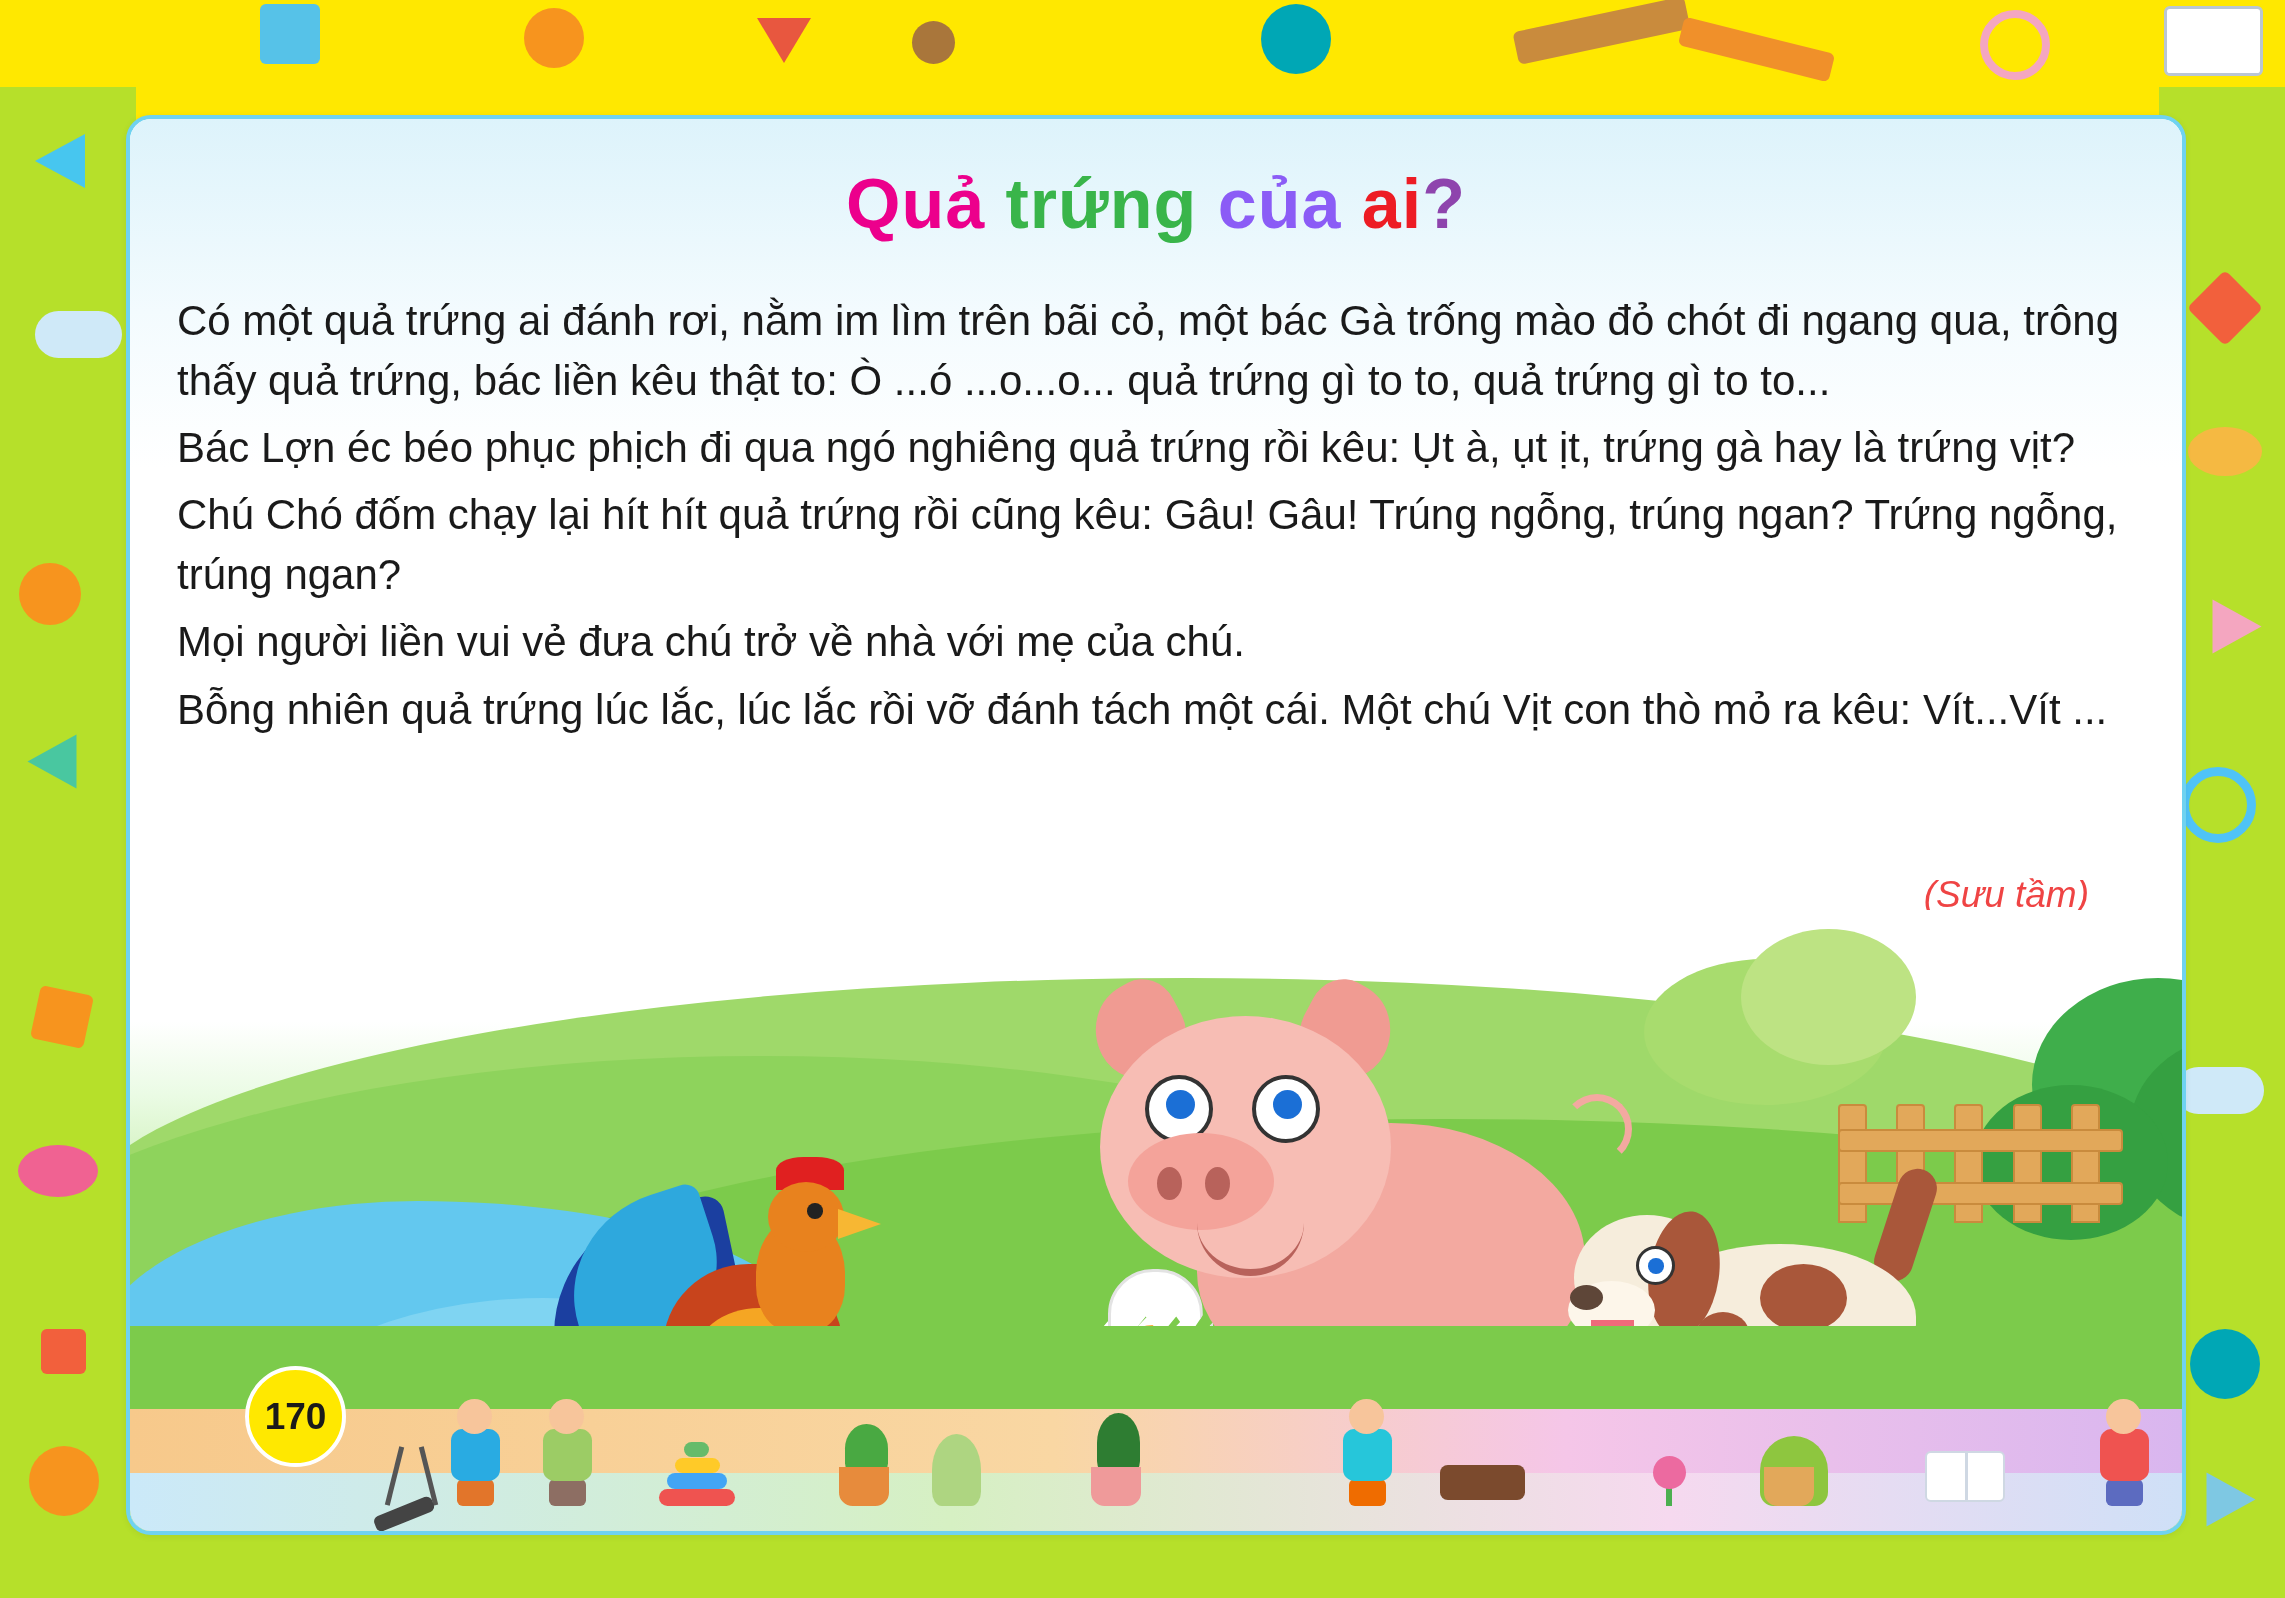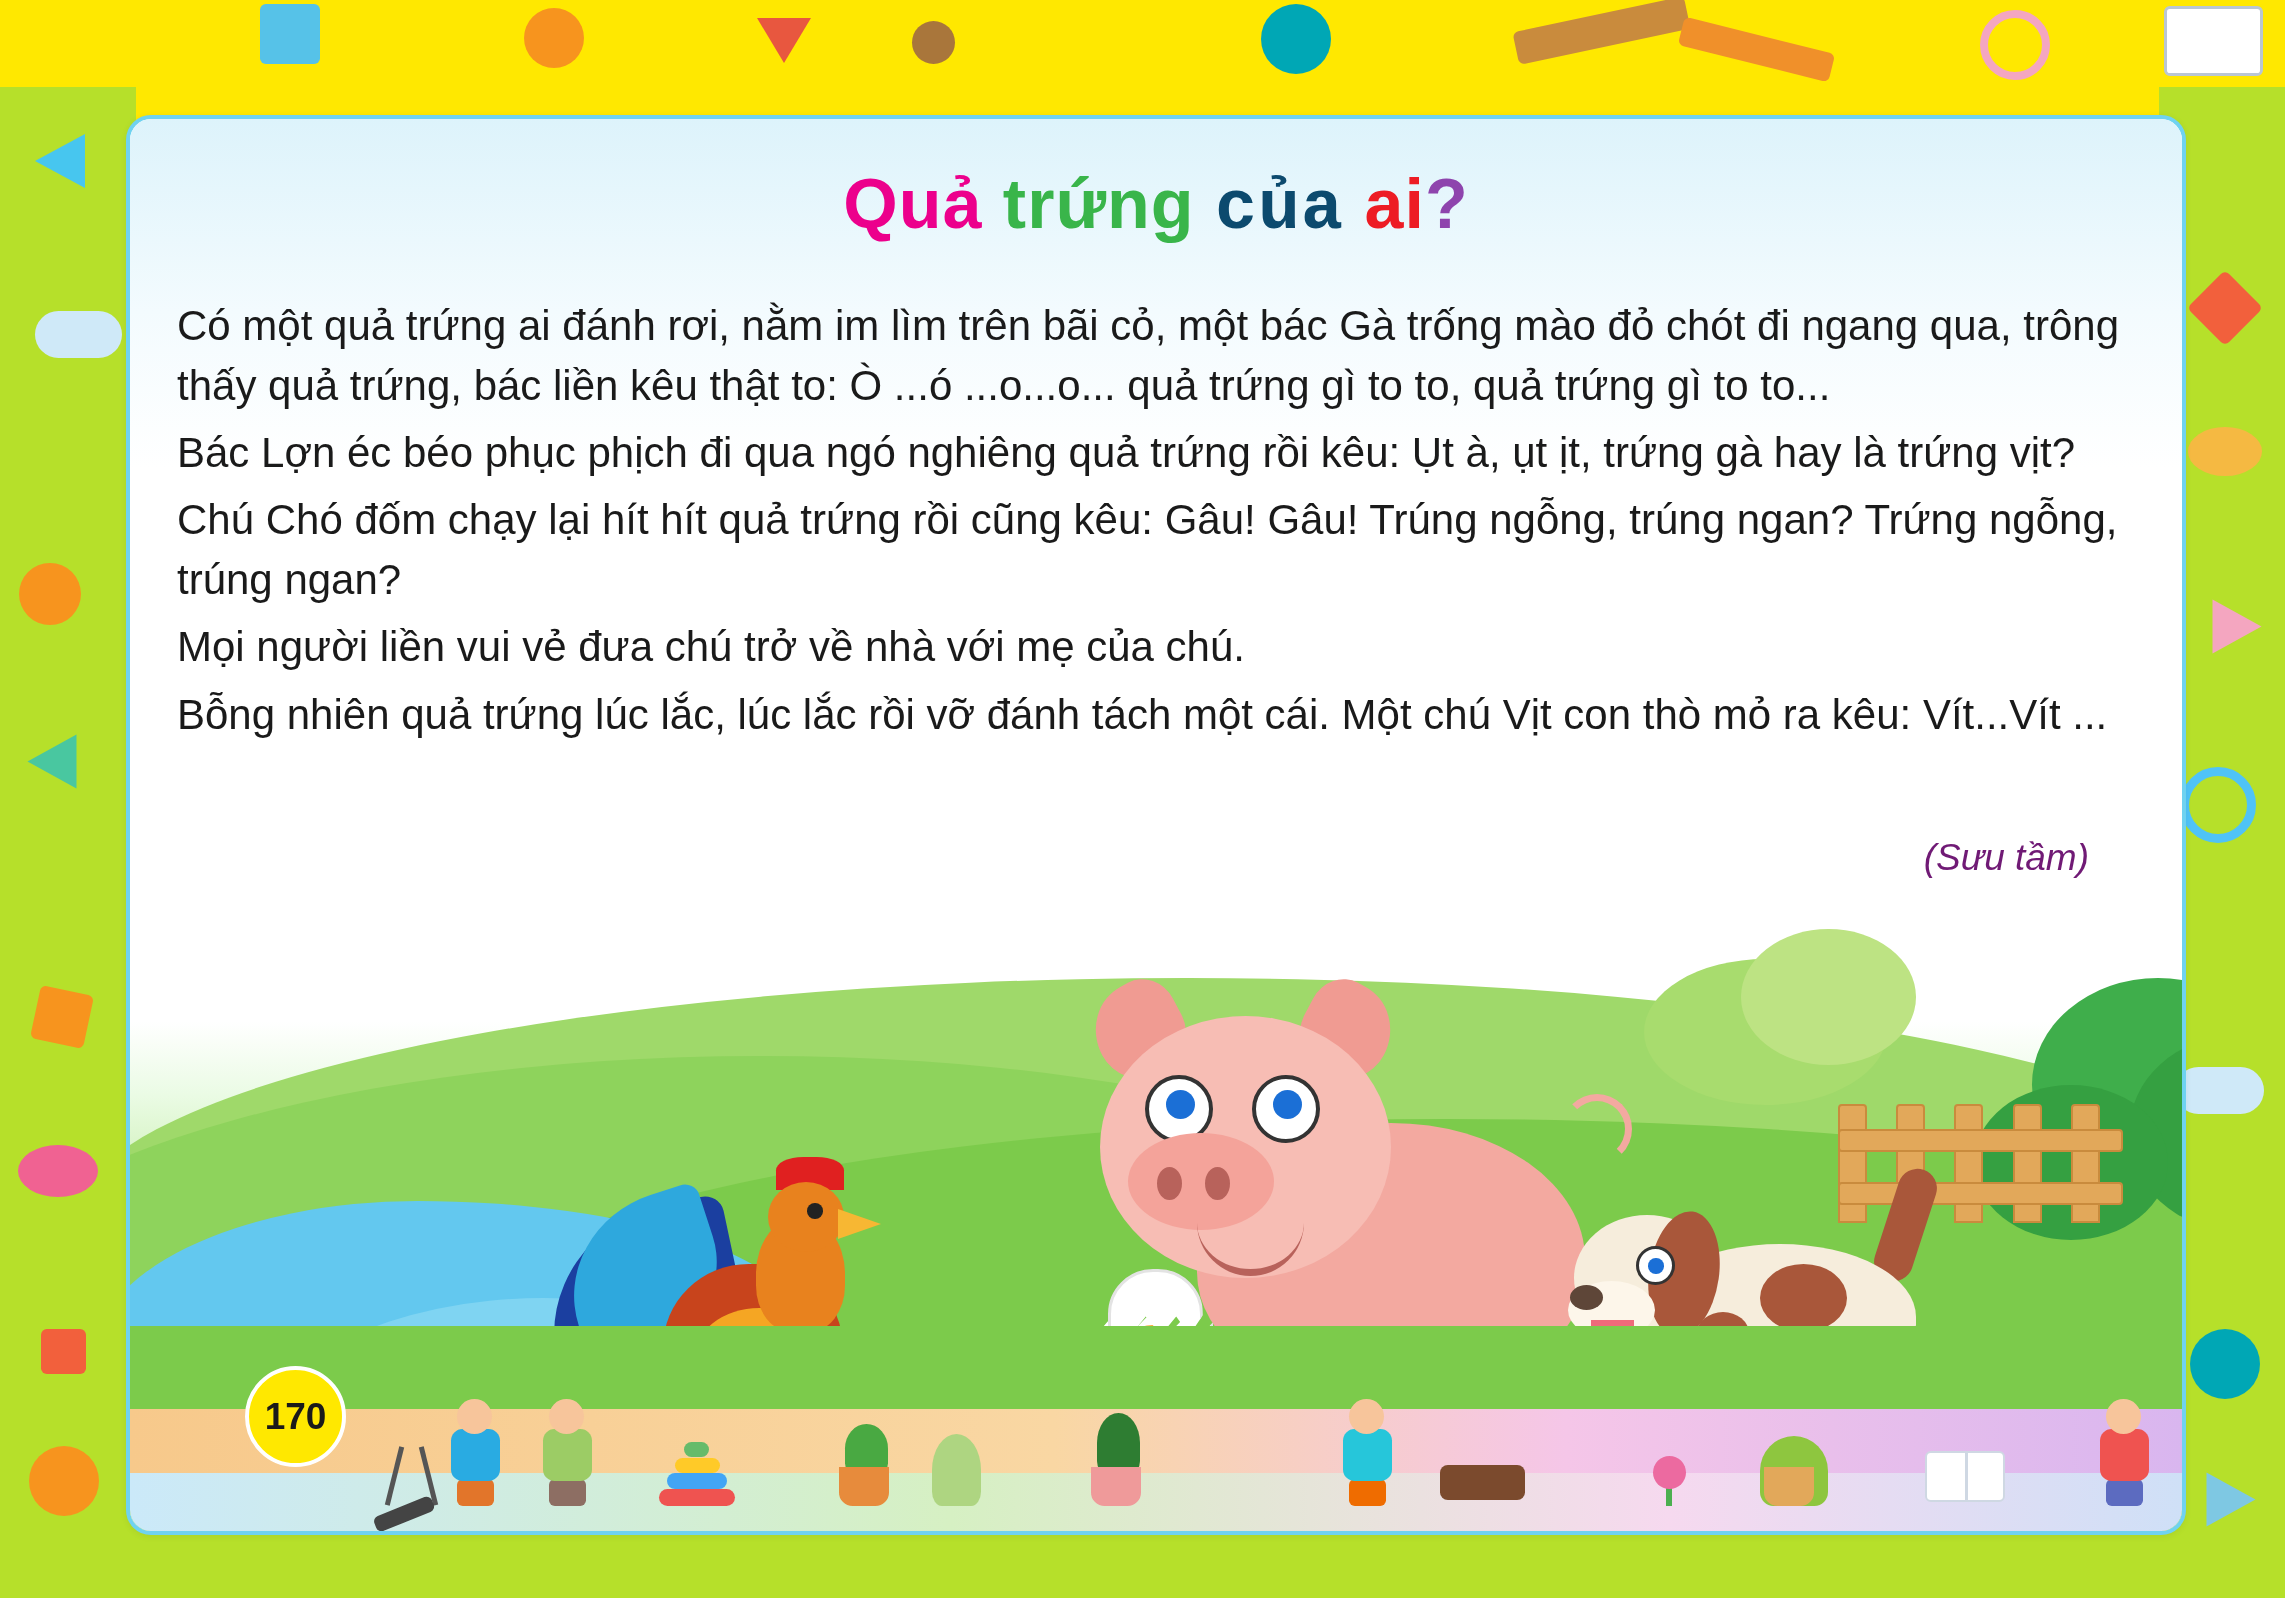--- a/index.html
+++ b/index.html
@@ -77,42 +77,42 @@
     position: relative;
     text-align: center;
     margin-top: 45px;
     font-size: 70px;
     font-weight: bold;
     letter-spacing: 1px;
     white-space: nowrap;
   }
   .t1 { color: #ec008c; }
   .t2 { color: #39b54a; }
-  .t3 { color: #0c4a6e; font-family: Liberation Mono, monospace; }
+  .t3 { color: #8b5cf6; }
   .t4 { color: #ed1c24; }
   .t5 { color: #8e44ad; }
 
   
   .body-text {
     position: relative;
     margin: 21.3px 58px 0 47px;
     font-size: 42px;
     line-height: 1.42;
     color: #1a1a1a;
   }
   .body-text p {
     margin: 0 0 7.8px 0;
   }
   .credit {
     position: absolute;
     right: 93px;
-    top: 718px;
+    top: 755px;
     font-size: 37px;
     font-style: italic;
-    color: #701a75;
+    color: #ef4444;
   }
 
   
   .scene {
     position: absolute;
     left: 0; right: 0; bottom: 0;
     height: 621px;
     overflow: hidden;
   }
   .sky {

